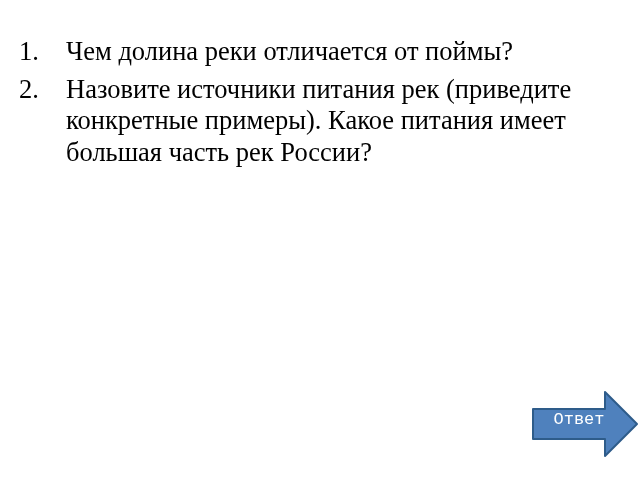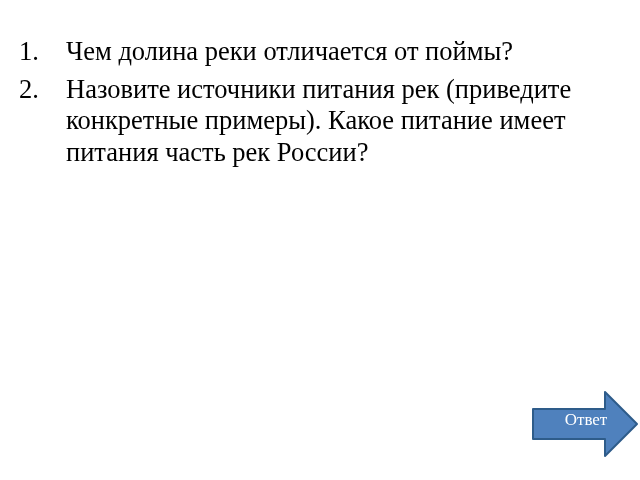--- a/index.html
+++ b/index.html
@@ -91,39 +91,40 @@
   }
 
   .arrow-back .arrow-label {
     left: 4px;
     top: 28px;
     width: 104px;
     text-align: center;
   }
 
   .arrow-answer .arrow-label {
-    left: 12px;
+    left: 5px;
     top: 22px;
     width: 86px;
     text-align: center;
+    font-family: Liberation Mono, monospace;
   }
 </style>
 </head>
 <body>
 
 <div class="slide">
 
   <ul class="question-list">
     <li class="q-item">
       <span class="q-num">1.</span>
       <span class="q-text">Чем долина реки отличается от поймы?</span>
     </li>
     <li class="q-item">
       <span class="q-num">2.</span>
-      <span class="q-text">Назовите источники питания рек (приведите конкретные примеры). Какое питание имеет питания часть рек России?</span>
+      <span class="q-text">Назовите источники питания рек (приведите конкретные примеры). Какое питания имеет большая часть рек России?</span>
     </li>
   </ul>
 
 
   <div class="arrow-btn arrow-answer">
     <svg class="arrow-shape" viewBox="0 0 108 72" preserveAspectRatio="none">
       <polygon points="106,36 74,4 74,21 2,21 2,51 74,51 74,68" fill="#4F81BD" stroke="#2E5C8A" stroke-width="2" stroke-linejoin="round"></polygon>
     </svg>
     <span class="arrow-label">Ответ</span>
   </div>

